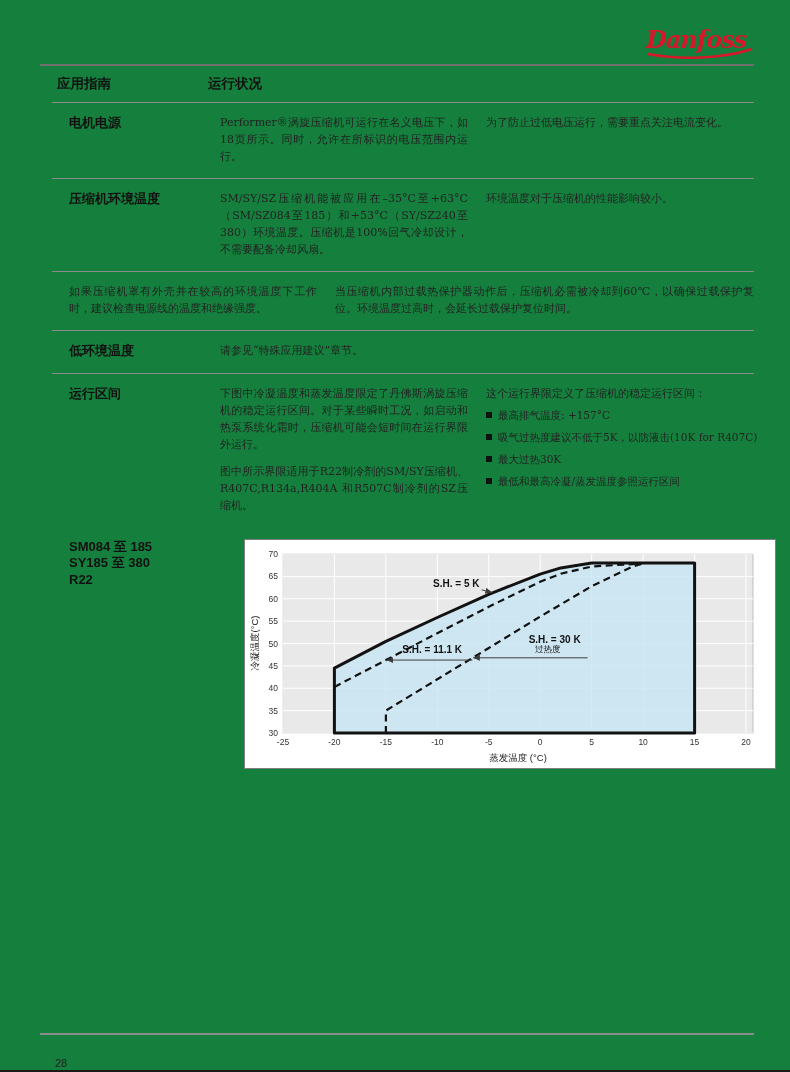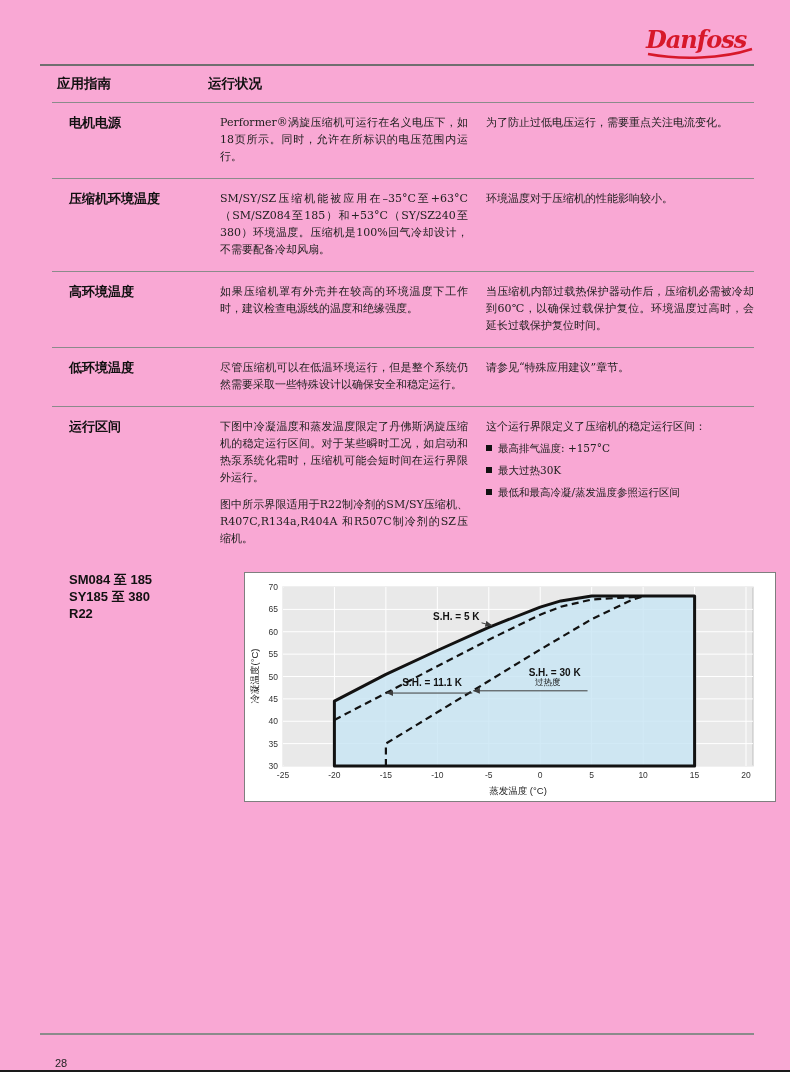--- a/index.html
+++ b/index.html
@@ -1,16 +1,16 @@
 <!DOCTYPE html>
 <html><head>
 <meta charset="utf-8">
 <style>
   html,body{margin:0;padding:0;background:#fff;}
-  .page{position:relative;width:790px;height:1072px;background:#f9a8d4;overflow:hidden;
+  .page{position:relative;width:790px;height:1072px;background:#15803d;overflow:hidden;
         font-family:"Liberation Sans",sans-serif;color:#1c1c1c;}
   .logo{position:absolute;top:22px;right:32px;}
   .rule-thick{position:absolute;left:40px;right:36px;height:2px;background:#6f6f6f;}
   .content{position:absolute;left:52px;right:36px;top:102px;}
   .hdr-row{display:flex;padding:9px 0 9px 17px;position:absolute;left:40px;right:36px;top:66px;}
   .hdr-left{width:151px;font-size:13.5px;font-weight:bold;color:#111;}
   .hdr-main{font-size:13.5px;font-weight:bold;color:#111;}
   .rule{height:1px;background:#8b8b8b;}
   .row{display:flex;padding:11px 0 13px 17px;}
   .col-label{width:151px;flex:none;font-size:13px;font-weight:bold;color:#111;line-height:1.35;}
@@ -59,42 +59,41 @@
     <div class="rule"></div>
 
     <div class="row">
       <div class="col-label">压缩机环境温度</div>
       <div class="col-mid">SM/SY/SZ压缩机能被应用在–35°C至+63°C（SM/SZ084至185）和+53°C（SY/SZ240至380）环境温度。压缩机是100%回气冷却设计，不需要配备冷却风扇。</div>
       <div class="col-right">环境温度对于压缩机的性能影响较小。</div>
     </div>
     <div class="rule"></div>
 
     <div class="row">
-      <div class="col-label">高环境温度</div>
       <div class="col-mid">如果压缩机罩有外壳并在较高的环境温度下工作时，建议检查电源线的温度和绝缘强度。</div>
       <div class="col-right">当压缩机内部过载热保护器动作后，压缩机必需被冷却到60℃，以确保过载保护复位。环境温度过高时，会延长过载保护复位时间。</div>
     </div>
     <div class="rule"></div>
 
     <div class="row">
       <div class="col-label">低环境温度</div>
-      <div class="col-mid">尽管压缩机可以在低温环境运行，但是整个系统仍然需要采取一些特殊设计以确保安全和稳定运行。</div>
       <div class="col-right">请参见“特殊应用建议”章节。</div>
     </div>
     <div class="rule"></div>
 
     <div class="row">
       <div class="col-label">运行区间</div>
       <div class="col-mid">
         <div class="para">下图中冷凝温度和蒸发温度限定了丹佛斯涡旋压缩机的稳定运行区间。对于某些瞬时工况，如启动和热泵系统化霜时，压缩机可能会短时间在运行界限外运行。</div>
         <div class="para">图中所示界限适用于R22制冷剂的SM/SY压缩机、R407C,R134a,R404A 和R507C制冷剂的SZ压缩机。</div>
       </div>
       <div class="col-right bullets">
         <div>这个运行界限定义了压缩机的稳定运行区间：</div>
         <div class="bullet"><span class="sq"></span><span>最高排气温度: +157°C</span></div>
+        <div class="bullet"><span class="sq"></span><span>吸气过热度建议不低于5K，以防液击(10K for R407C)</span></div>
         <div class="bullet"><span class="sq"></span><span>最大过热30K</span></div>
         <div class="bullet"><span class="sq"></span><span>最低和最高冷凝/蒸发温度参照运行区间</span></div>
       </div>
     </div>
 
     <div class="figure-row">
       <div class="fig-label">
         <div>SM084 至 185</div>
         <div>SY185 至 380</div>
         <div>R22</div>

